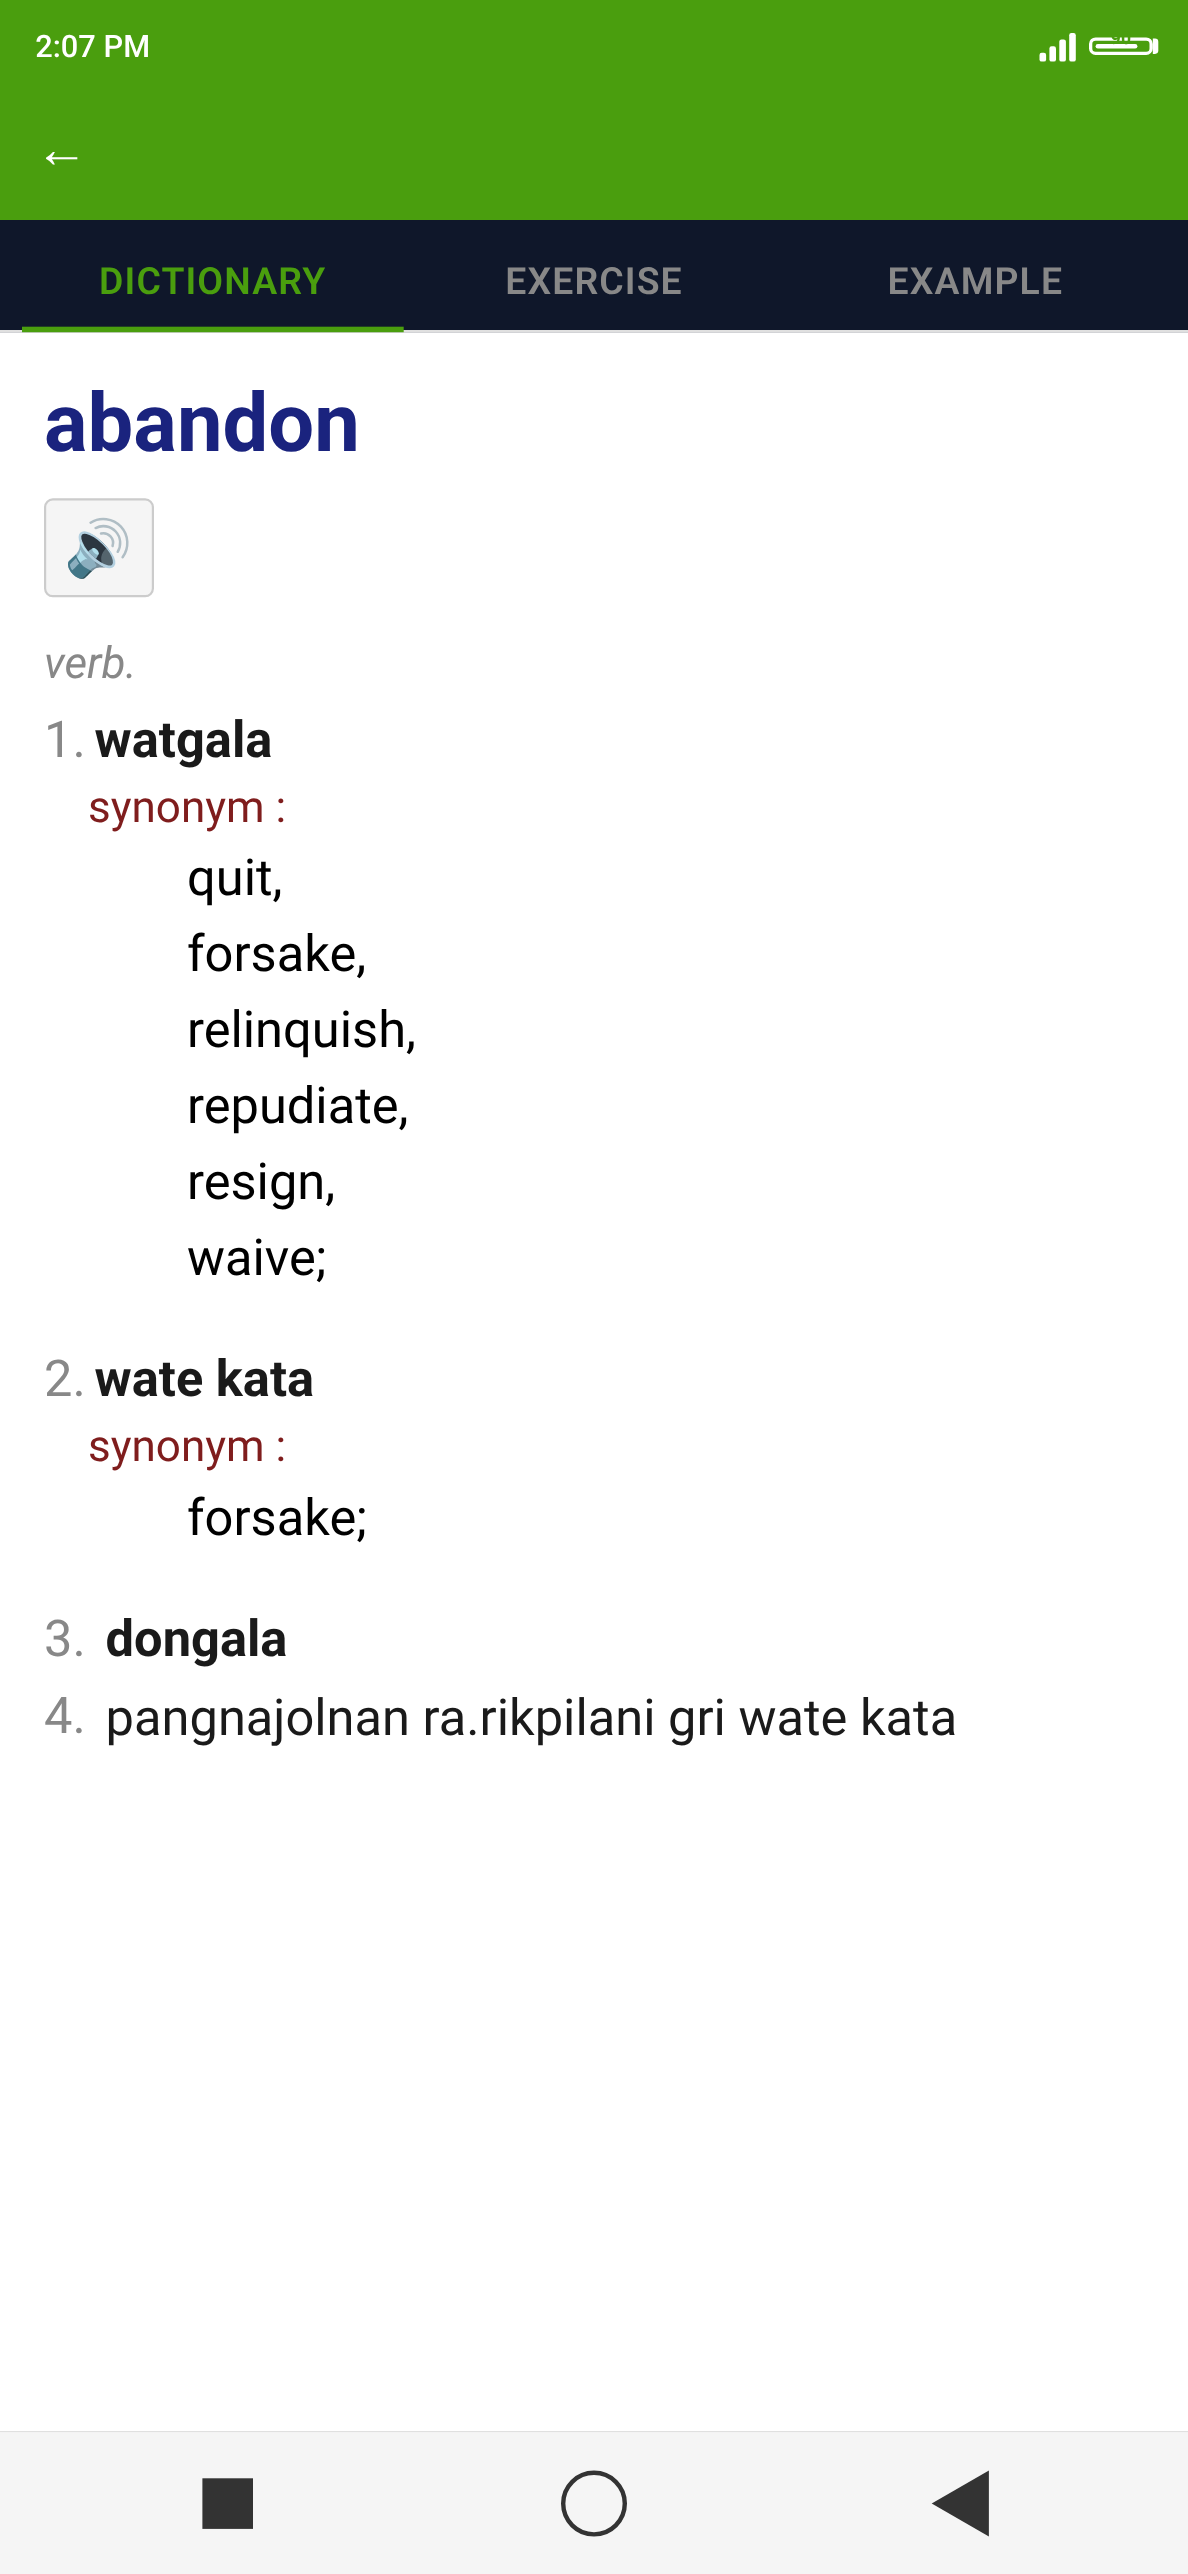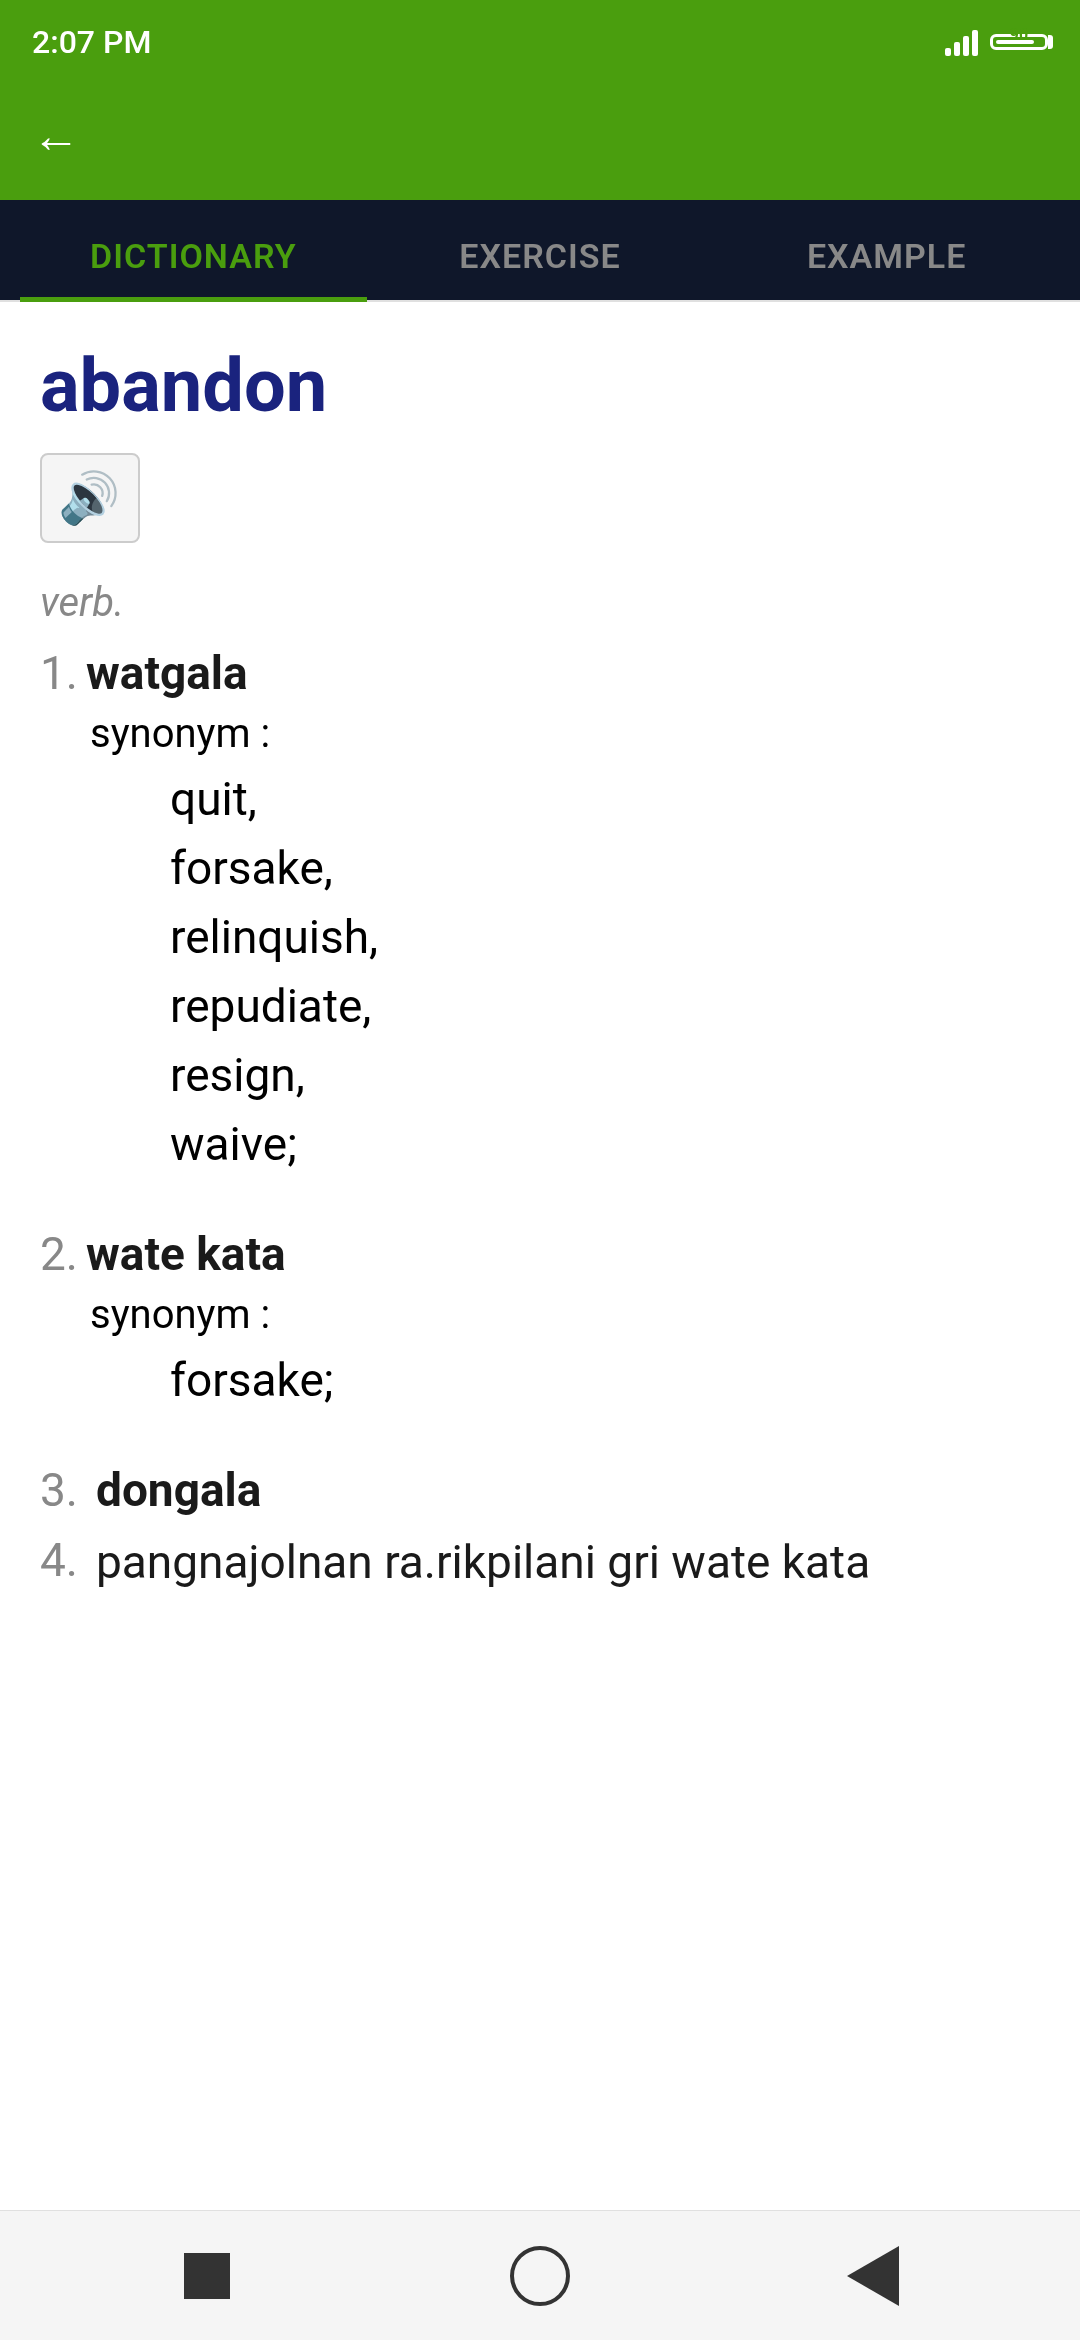--- a/index.html
+++ b/index.html
@@ -26,21 +26,21 @@
       background: #4a9e0e;
       display: flex;
       justify-content: space-between;
       align-items: center;
       padding: 18px 32px 14px 32px;
       height: 80px;
     }
 
     .status-time {
       color: #ffffff;
-      font-size: 32px;
+      font-size: 28px;
       font-weight: 500;
     }
 
     .status-icons {
       display: flex;
       align-items: center;
       gap: 12px;
     }
 
     .signal-icon {
@@ -210,23 +210,23 @@
       font-weight: 400;
     }
 
     .def-text {
       color: #1a1a1a;
       font-size: 46px;
       font-weight: 700;
     }
 
     .synonym-label {
-      color: #000000;
+      color: #7f1d1d;
       font-size: 40px;
-      margin-left: 50px;
+      margin-left: 40px;
       margin-bottom: 8px;
     }
 
     .synonym-list {
       margin-left: 130px;
     }
 
     .synonym-word {
       color: #000000;
       font-size: 46px;

